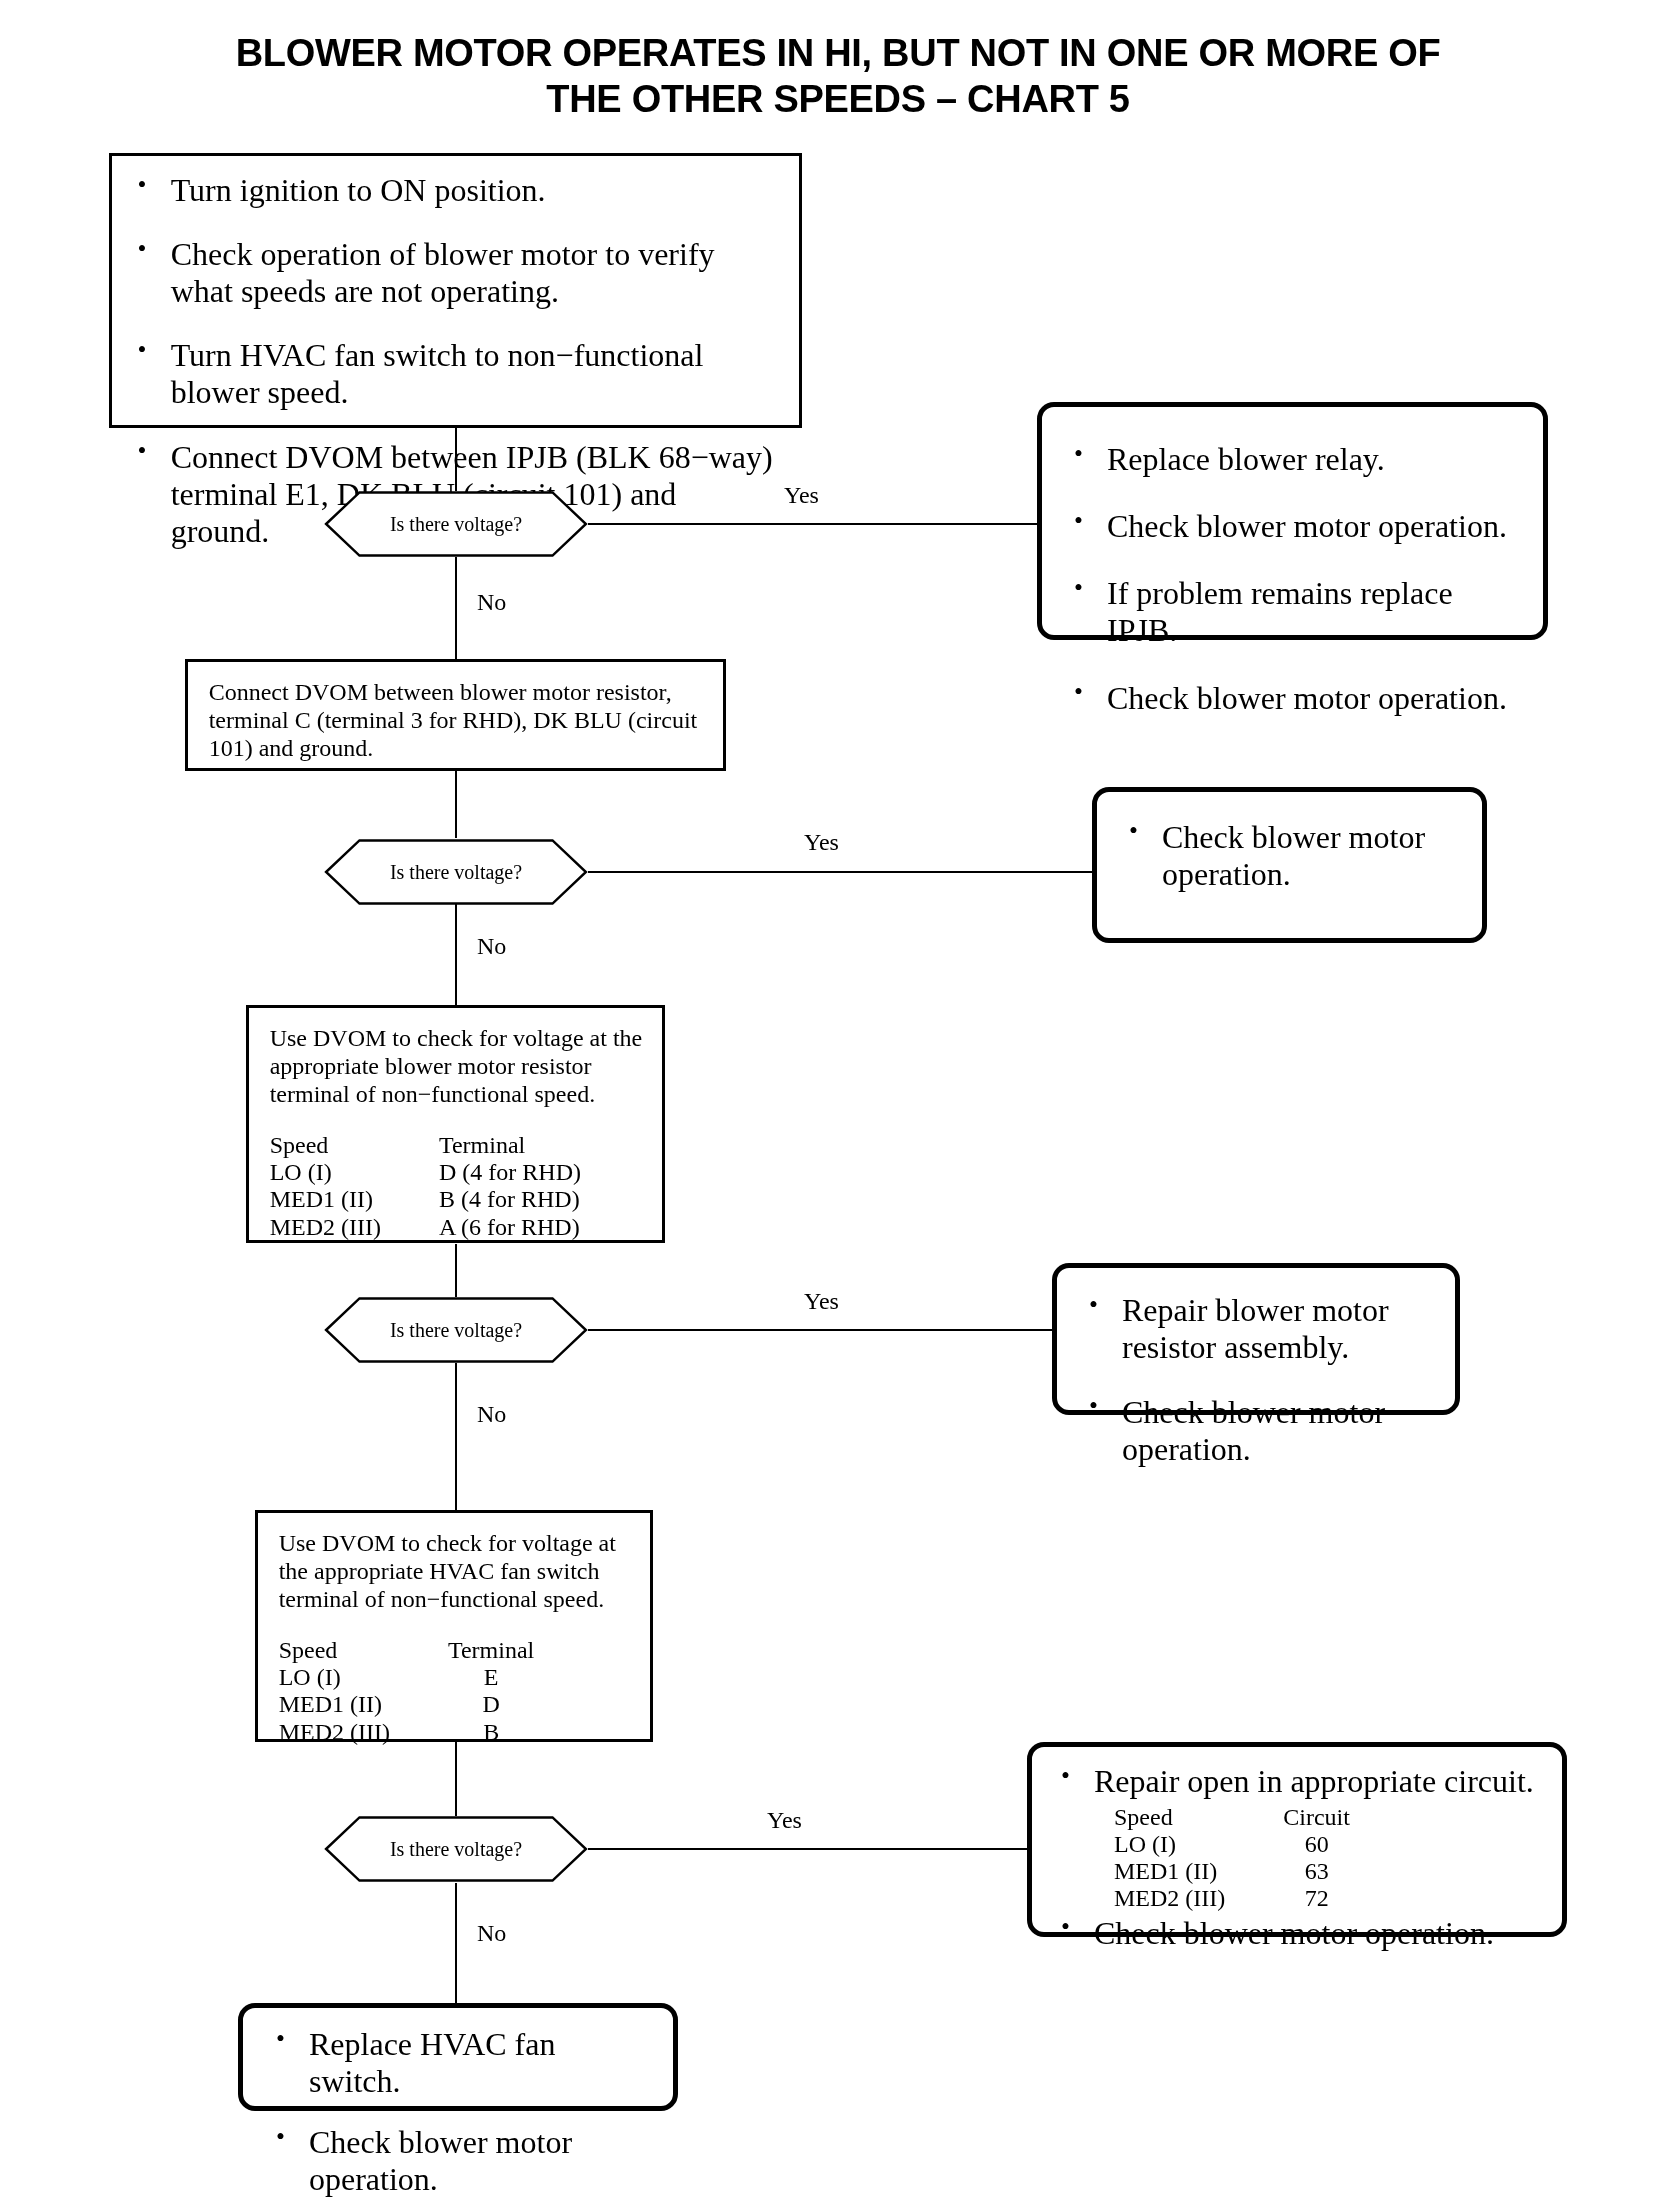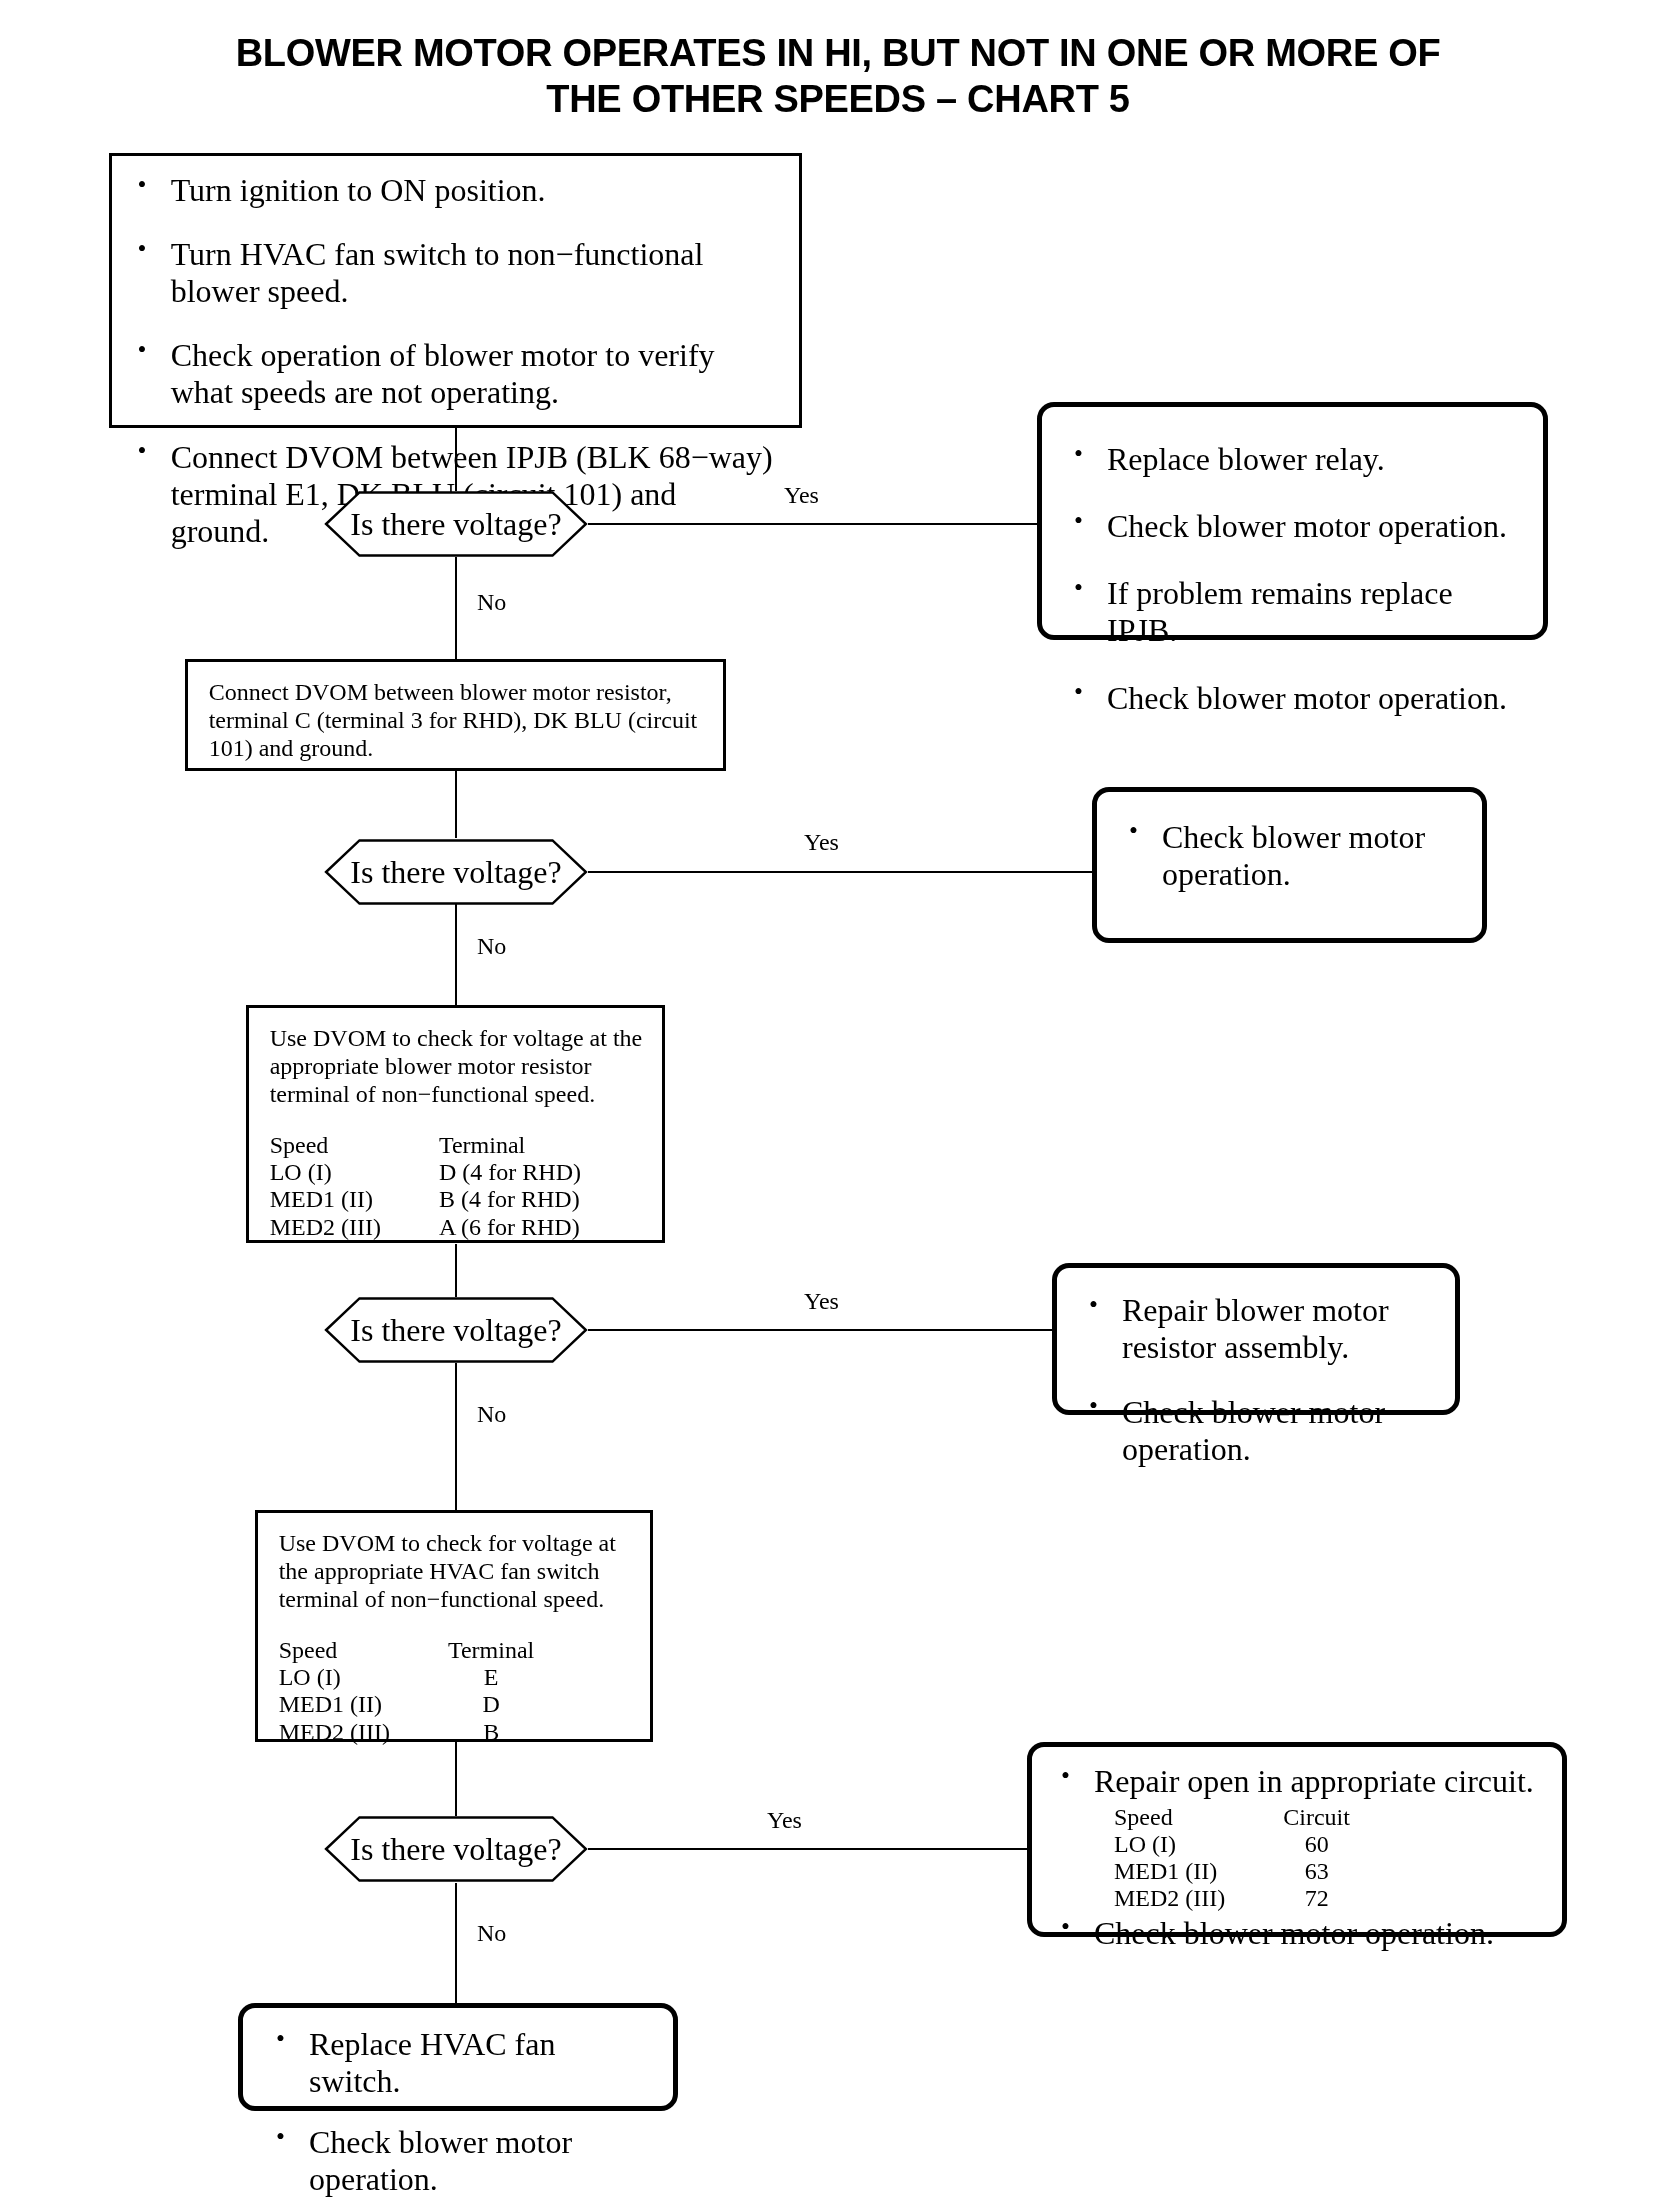--- a/index.html
+++ b/index.html
@@ -26,21 +26,21 @@
   .rounded{
     border:5.5px solid #000;background:#fff;border-radius:17px;
   }
 
   
   .hex{position:absolute;}
   .hex svg{display:block;}
   .hex .hextext{
     position:absolute;left:0;top:0;width:100%;height:100%;
     display:flex;align-items:center;justify-content:center;
-    font-size:32px;
+    font-size:20px;
   }
 
   
   .vline{position:absolute;background:#000;width:1.8px;}
   .hline{position:absolute;background:#000;height:1.8px;}
 
   .edgelabel{position:absolute;font-size:24px;line-height:1;}
 
   
   ul.bl{margin:0;padding:0;list-style:none;}
@@ -71,22 +71,22 @@
 <div id="stage">
 
   <div class="title">
     <div>BLOWER MOTOR OPERATES IN HI, BUT NOT IN ONE OR MORE OF</div>
     <div>THE OTHER SPEEDS – CHART 5</div>
   </div>
 
   <div class="node rect boxpad" style="left:109px;top:153px;width:693px;height:275px;">
     <ul class="bl tightgap">
       <li>Turn ignition to ON position.</li>
+      <li>Check operation of blower motor to verify what speeds are not operating.</li>
       <li>Turn HVAC fan switch to non−functional blower speed.</li>
-      <li>Check operation of blower motor to verify what speeds are not operating.</li>
       <li>Connect DVOM between IPJB (BLK 68−way) terminal E1, DK BLU (circuit 101) and ground.</li>
     </ul>
   </div>
 
   <div class="vline" style="left:455px;top:428px;height:63px;"></div>
 
   <div class="hex" style="left:324px;top:490px;width:264px;height:68px;">
     <svg width="264" height="68" viewBox="0 0 434 112" aria-hidden="true">
       <polygon points="3,56 58,4 376,4 431,56 376,108 58,108" fill="#ffffff" stroke="#000000" stroke-width="4"></polygon>
     </svg>

